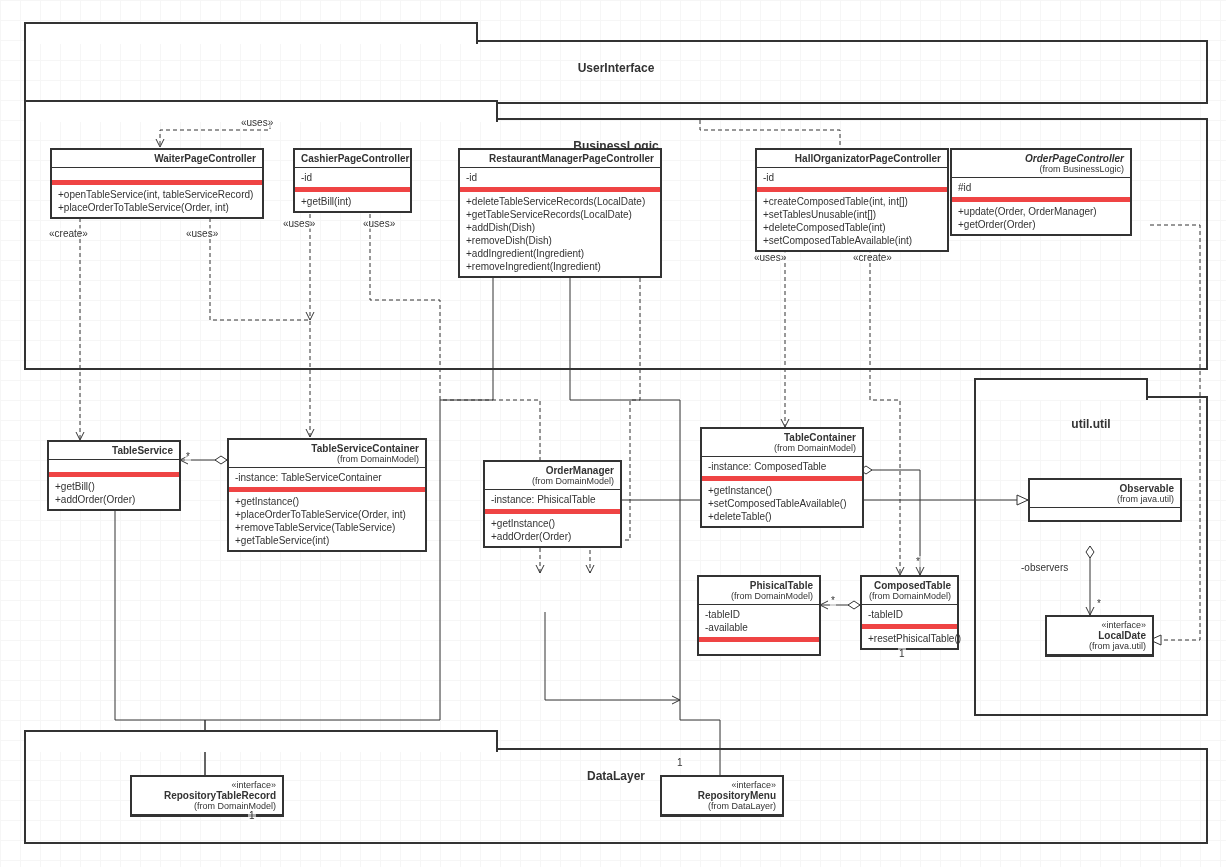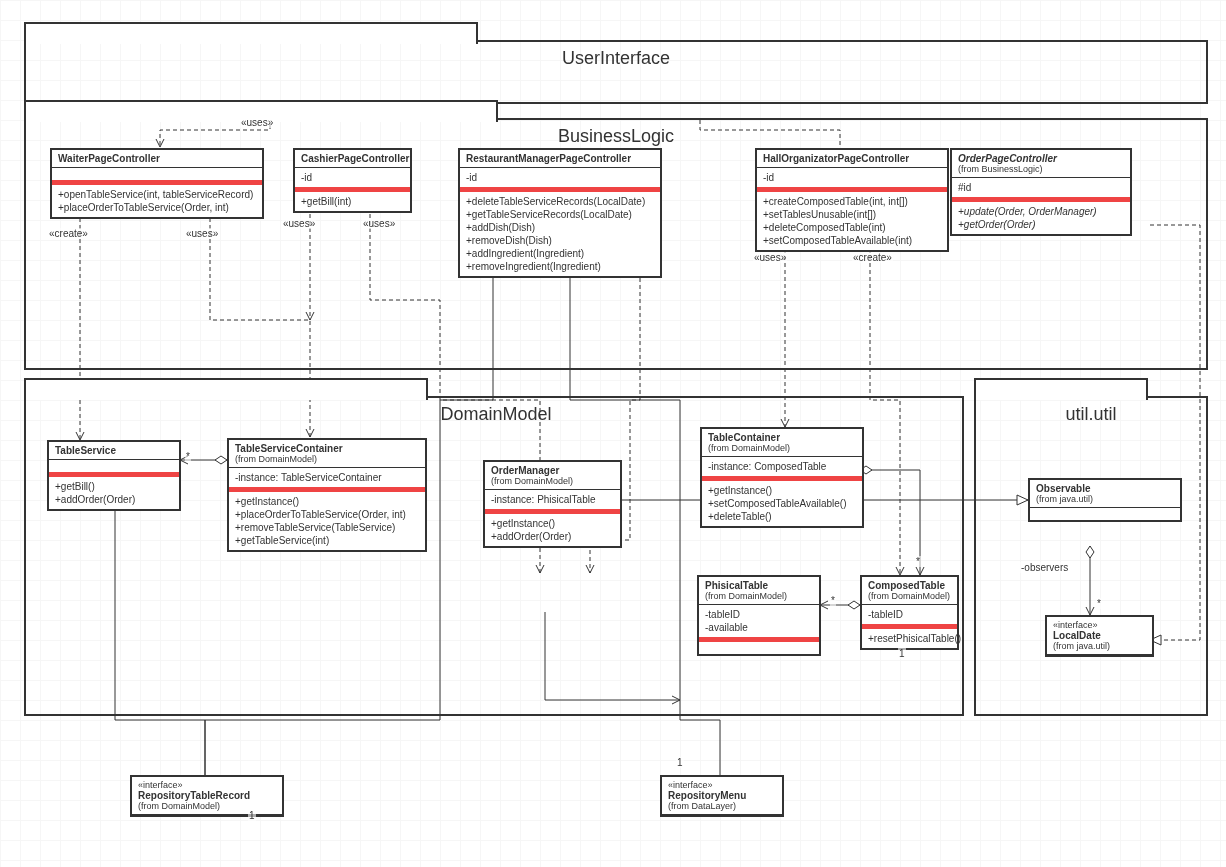--- a/index.html
+++ b/index.html
@@ -1,21 +1,21 @@
 <!DOCTYPE html>
 <html><head>
 <meta charset="utf-8">
 <style>
 html,body{margin:0;padding:0;background:#fff;font-family:Helvetica,Arial,sans-serif;font-size:10px;color:#333}
 .canvas{position:relative;width:1226px;height:867px;background-image:linear-gradient(#f6f6f6 1px,transparent 1px),linear-gradient(90deg,#f6f6f6 1px,transparent 1px);background-size:20px 20px}
 .pkg{position:absolute;border:2px solid #333;background:rgba(255,255,255,.0)}
 .pkg-tab{position:absolute;border:2px solid #333;border-bottom:none;background:#fff;top:-20px;left:-2px;height:20px;width:460px}
-.pkg-title{position:absolute;top:6px;left:0;right:0;text-align:center;font-weight:400;font-size:18px}
+.pkg-title{position:absolute;top:19px;left:0;right:0;text-align:center;font-weight:700;font-size:12px}
 .box{position:absolute;border:2px solid #333;background:#fff}
-.box .hdr{border-bottom:1px solid #333;padding:3px 6px;text-align:left}
+.box .hdr{border-bottom:1px solid #333;padding:3px 6px;text-align:right}
 .box .hdr .name{font-weight:700}
 .box .hdr .from{font-size:9px}
 .box .sec{border-bottom:5px solid #ef4444;padding:3px 6px;white-space:pre;line-height:13px}
 .box .sec:last-child{border-bottom:none}
 .box .sec:empty{min-height:6px}
 .ital .name{font-style:italic}
 svg.lines{position:absolute;left:0;top:0;width:1226px;height:867px;pointer-events:none}
 .lbl{position:absolute;font-size:10px;color:#333;background:rgba(255,255,255,.6);padding:0 1px}
 </style>
 </head>
@@ -79,30 +79,30 @@
 <div class="pkg" style="left:24px;top:40px;width:1180px;height:60px">
   <div class="pkg-tab" style="width:450px"></div>
   <div class="pkg-title">UserInterface</div>
 </div>
 
 <div class="pkg" style="left:24px;top:118px;width:1180px;height:248px">
   <div class="pkg-tab" style="width:470px"></div>
   <div class="pkg-title">BusinessLogic</div>
 </div>
 
-<div class="pkg" style="left:24px;top:396px;width:936px;height:316px">
-  <div class="pkg-tab" style="width:400px"></div>
-  <div class="pkg-title" style="text-align:center;left:320px;right:auto;width:300px">DomainModel</div>
-</div>
 
 <div class="pkg" style="left:974px;top:396px;width:230px;height:316px">
   <div class="pkg-tab" style="width:170px"></div>
   <div class="pkg-title">util.util</div>
 </div>
 
+<div class="pkg" style="left:24px;top:748px;width:1180px;height:92px">
+  <div class="pkg-tab" style="width:470px"></div>
+  <div class="pkg-title">DataLayer</div>
+</div>
 
 <div class="box" style="left:50px;top:148px;width:210px">
   <div class="hdr">
         <div class="name">WaiterPageController</div>
       </div>
   <div class="sec"></div>
   <div class="sec">+openTableService(int, tableServiceRecord)
 +placeOrderToTableService(Order, int)</div>
 </div>
 
@@ -137,21 +137,21 @@
 +deleteComposedTable(int)
 +setComposedTableAvailable(int)</div>
 </div>
 
 <div class="box ital" style="left:950px;top:148px;width:178px">
   <div class="hdr">
         <div class="name">OrderPageController</div>
         <div class="from">(from BusinessLogic)</div>
       </div>
   <div class="sec">#id</div>
-  <div class="sec" style="font-style:italic">+update(Order, OrderManager)
+  <div class="sec" style="">+update(Order, OrderManager)
 +getOrder(Order)</div>
 </div>
 
 <div class="box" style="left:47px;top:440px;width:130px">
   <div class="hdr">
         <div class="name">TableService</div>
       </div>
   <div class="sec"></div>
   <div class="sec">+getBill()
 +addOrder(Order)</div>

